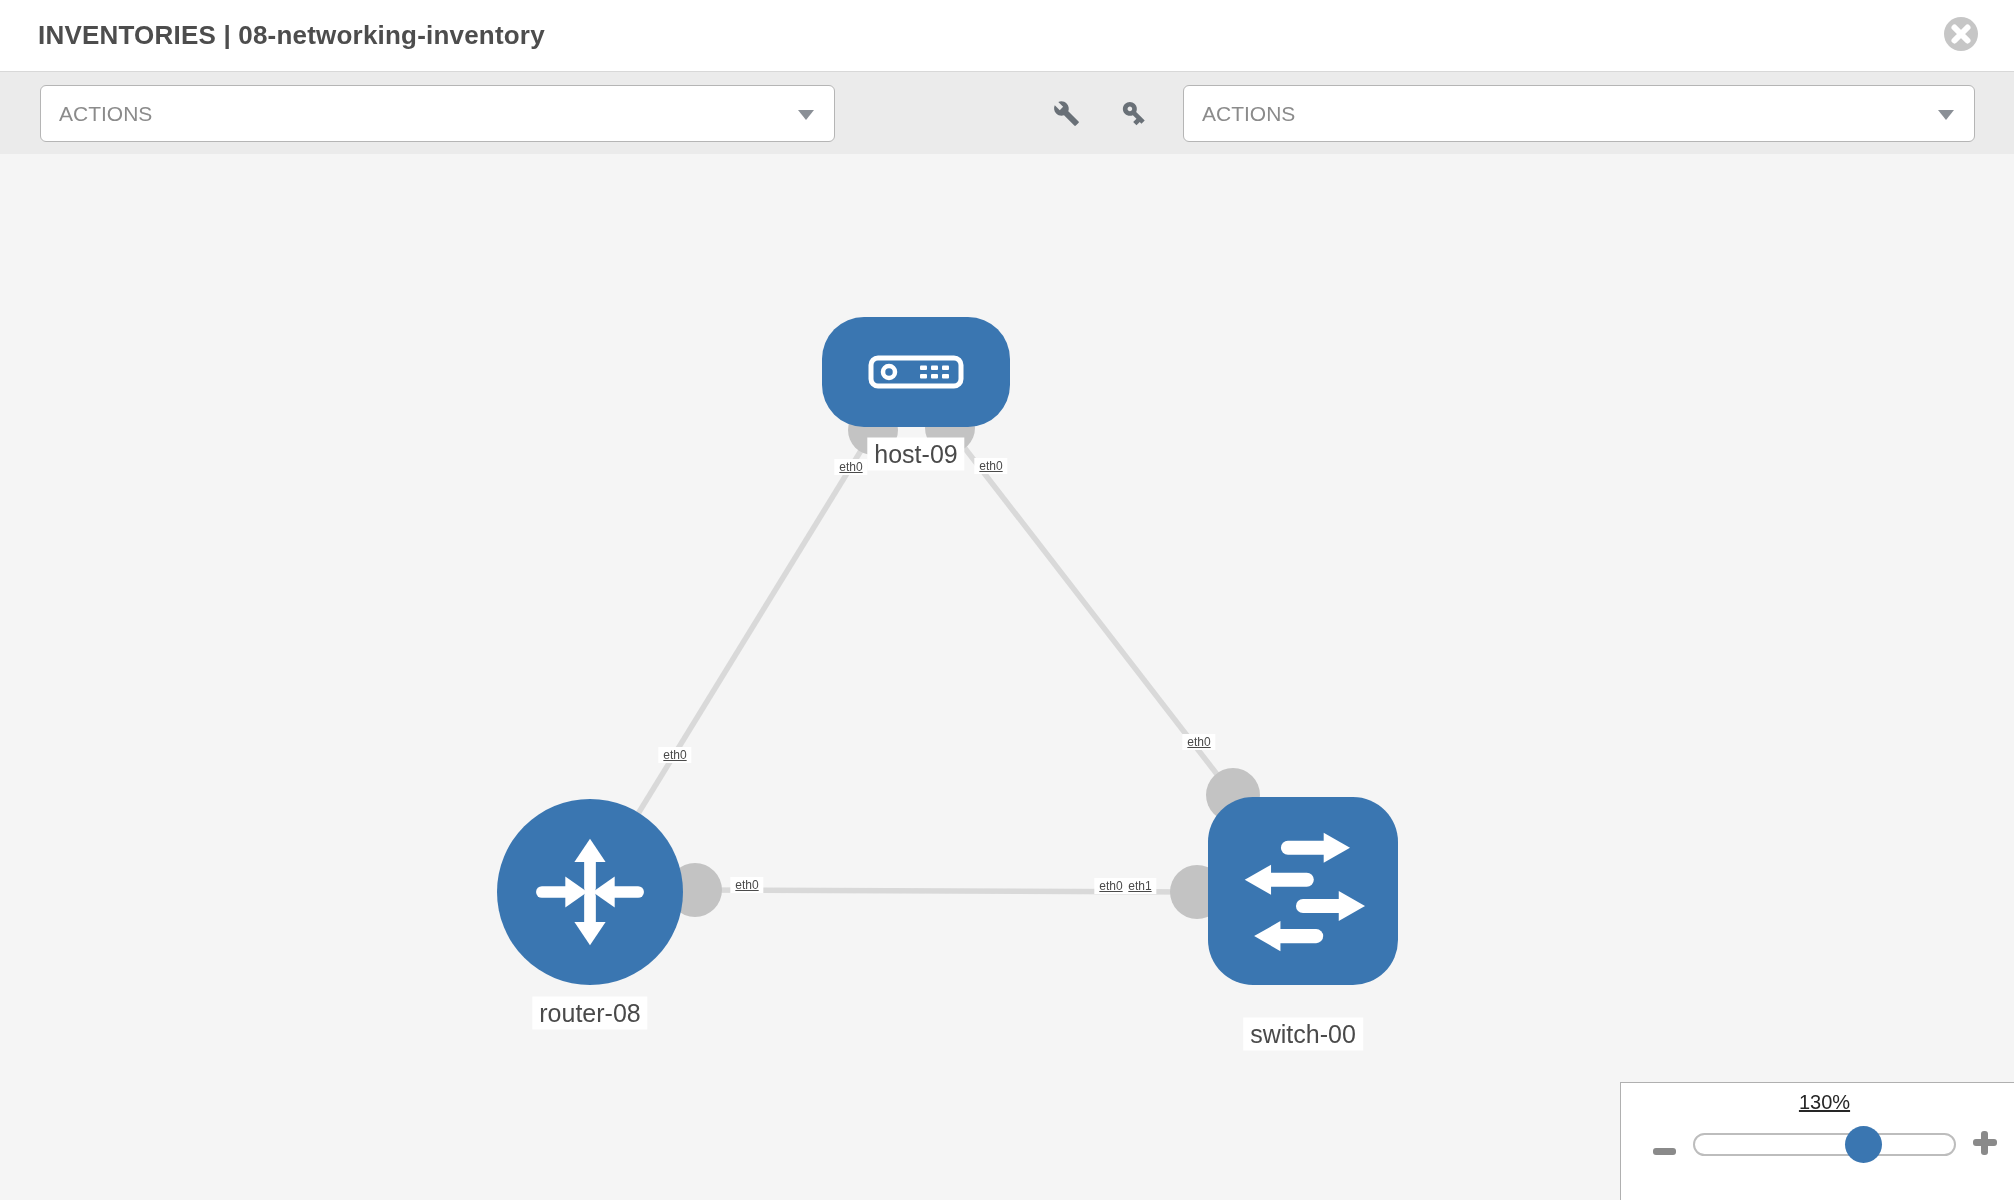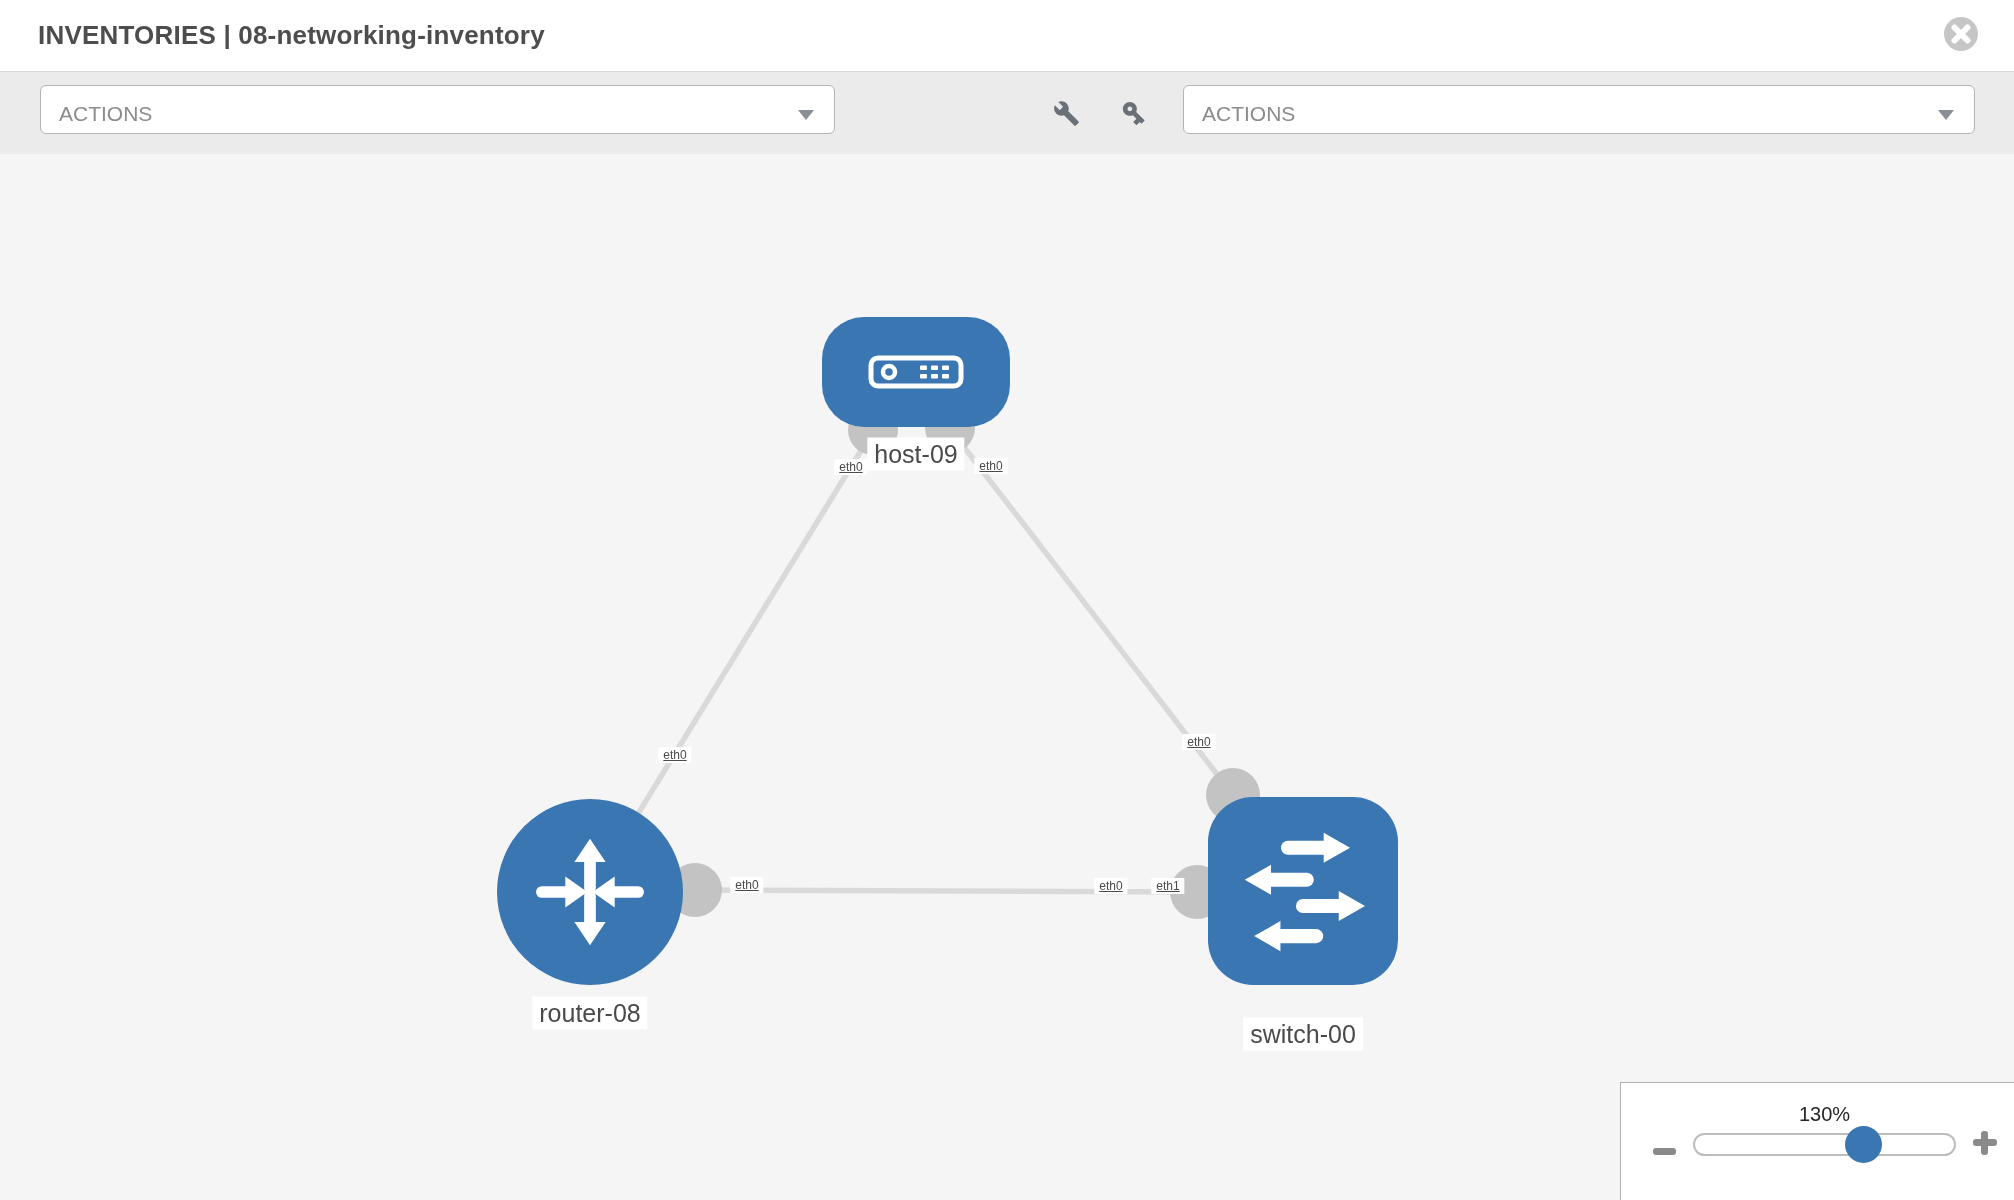--- a/index.html
+++ b/index.html
@@ -6,44 +6,44 @@
   body{font-family:"Liberation Sans","DejaVu Sans",sans-serif;}
   .page{position:relative;width:2014px;height:1200px;background:#fff;overflow:hidden;}
 
   
   .header{position:absolute;left:0;top:0;width:2014px;height:71px;background:#fff;border-bottom:1px solid #d8d8d8;}
   .title{position:absolute;left:38px;top:0;line-height:71px;font-size:26px;font-weight:bold;color:#4d4d4d;letter-spacing:.2px;}
   .close-btn{position:absolute;left:1942px;top:15px;width:38px;height:38px;border:none;background:transparent;padding:0;cursor:pointer;}
 
   
   .toolbar{position:absolute;left:0;top:72px;width:2014px;height:82px;background:#ebebeb;border-bottom:1px solid #cfcfcf;}
-  .select{position:absolute;top:13px;height:49px;background:#fff;border:1px solid #b5b5b5;border-radius:6px;box-sizing:border-box;cursor:pointer;text-decoration:underline;}
+  .select{position:absolute;top:13px;height:57px;background:#fff;border:1px solid #b5b5b5;border-radius:6px;box-sizing:border-box;cursor:pointer;text-decoration:underline;}
   .select .sel-label{position:absolute;left:18px;top:0;line-height:55px;font-size:21px;color:#8b8b8b;}
   .select .caret{position:absolute;right:20px;top:24px;width:0;height:0;border-left:8px solid transparent;border-right:8px solid transparent;border-top:10px solid #8a8f96;}
   .actions{left:40px;width:795px;}
   .search{left:1183px;width:792px;}
   .tool-btn{position:absolute;top:17px;width:48px;height:48px;border:none;background:transparent;padding:0;cursor:pointer;display:flex;align-items:center;justify-content:center;}
   .tool-btn.wrench{left:1042px;}
   .tool-btn.key{left:1110px;}
 
   
   .canvas{position:absolute;left:0;top:154px;width:2014px;height:1046px;background:#f5f5f5;}
   .links-layer{position:absolute;left:0;top:0;z-index:1;}
   .node{position:absolute;z-index:2;background:#3a76b1;display:flex;align-items:center;justify-content:center;cursor:pointer;}
   .node.host{left:822px;top:163px;width:188px;height:110px;border-radius:42px;}
   .node.router{left:497px;top:645px;width:186px;height:186px;border-radius:50%;}
   .node.switch{left:1208px;top:643px;width:190px;height:188px;border-radius:45px;}
   .lbl{position:absolute;transform:translate(-50%,-50%);background:#fff;color:#4a4a4a;white-space:nowrap;}
   .node-lbl{z-index:5;font-size:25px;padding:2px 7px;}
   .if-lbl{z-index:3;font-size:12px;padding:1px 5px;text-decoration:underline;}
-  .if-lbl.front{z-index:4;margin-left:28px;}
+  .if-lbl.front{z-index:4;}
 
   
   .zoom-panel{position:absolute;left:1620px;top:1082px;width:400px;height:150px;background:#fff;border:1px solid #b0b0b0;z-index:6;}
-  .zoom-level{position:absolute;left:72px;top:20px;width:263px;text-align:center;font-size:20px;color:#262626;}
+  .zoom-level{position:absolute;left:72px;top:8px;width:263px;text-align:center;font-size:20px;color:#262626;text-decoration:underline;}
   .zoom-out{position:absolute;left:26px;top:46px;width:34px;height:32px;border:none;background:transparent;padding:0;cursor:pointer;}
   .minus-bar{display:block;margin:12px auto 0;width:23px;height:7px;border-radius:3px;background:#8a8a8a;}
   .zoom-in{position:absolute;left:346px;top:42px;width:36px;height:36px;border:none;background:transparent;padding:0;cursor:pointer;}
   .plus-h{position:absolute;left:6px;top:14px;width:24px;height:7px;border-radius:3px;background:#8a8a8a;}
   .plus-v{position:absolute;left:14px;top:6px;width:7px;height:24px;border-radius:3px;background:#8a8a8a;}
   .slider-track{position:absolute;left:72px;top:50px;width:263px;height:23px;background:#fff;border:2px solid #bdbdbd;border-radius:13px;box-sizing:border-box;cursor:pointer;}
   .slider-thumb{position:absolute;top:-9px;width:37px;height:37px;border-radius:50%;background:#3a76b1;cursor:grab;}
 </style>
 </head>
 <body>

